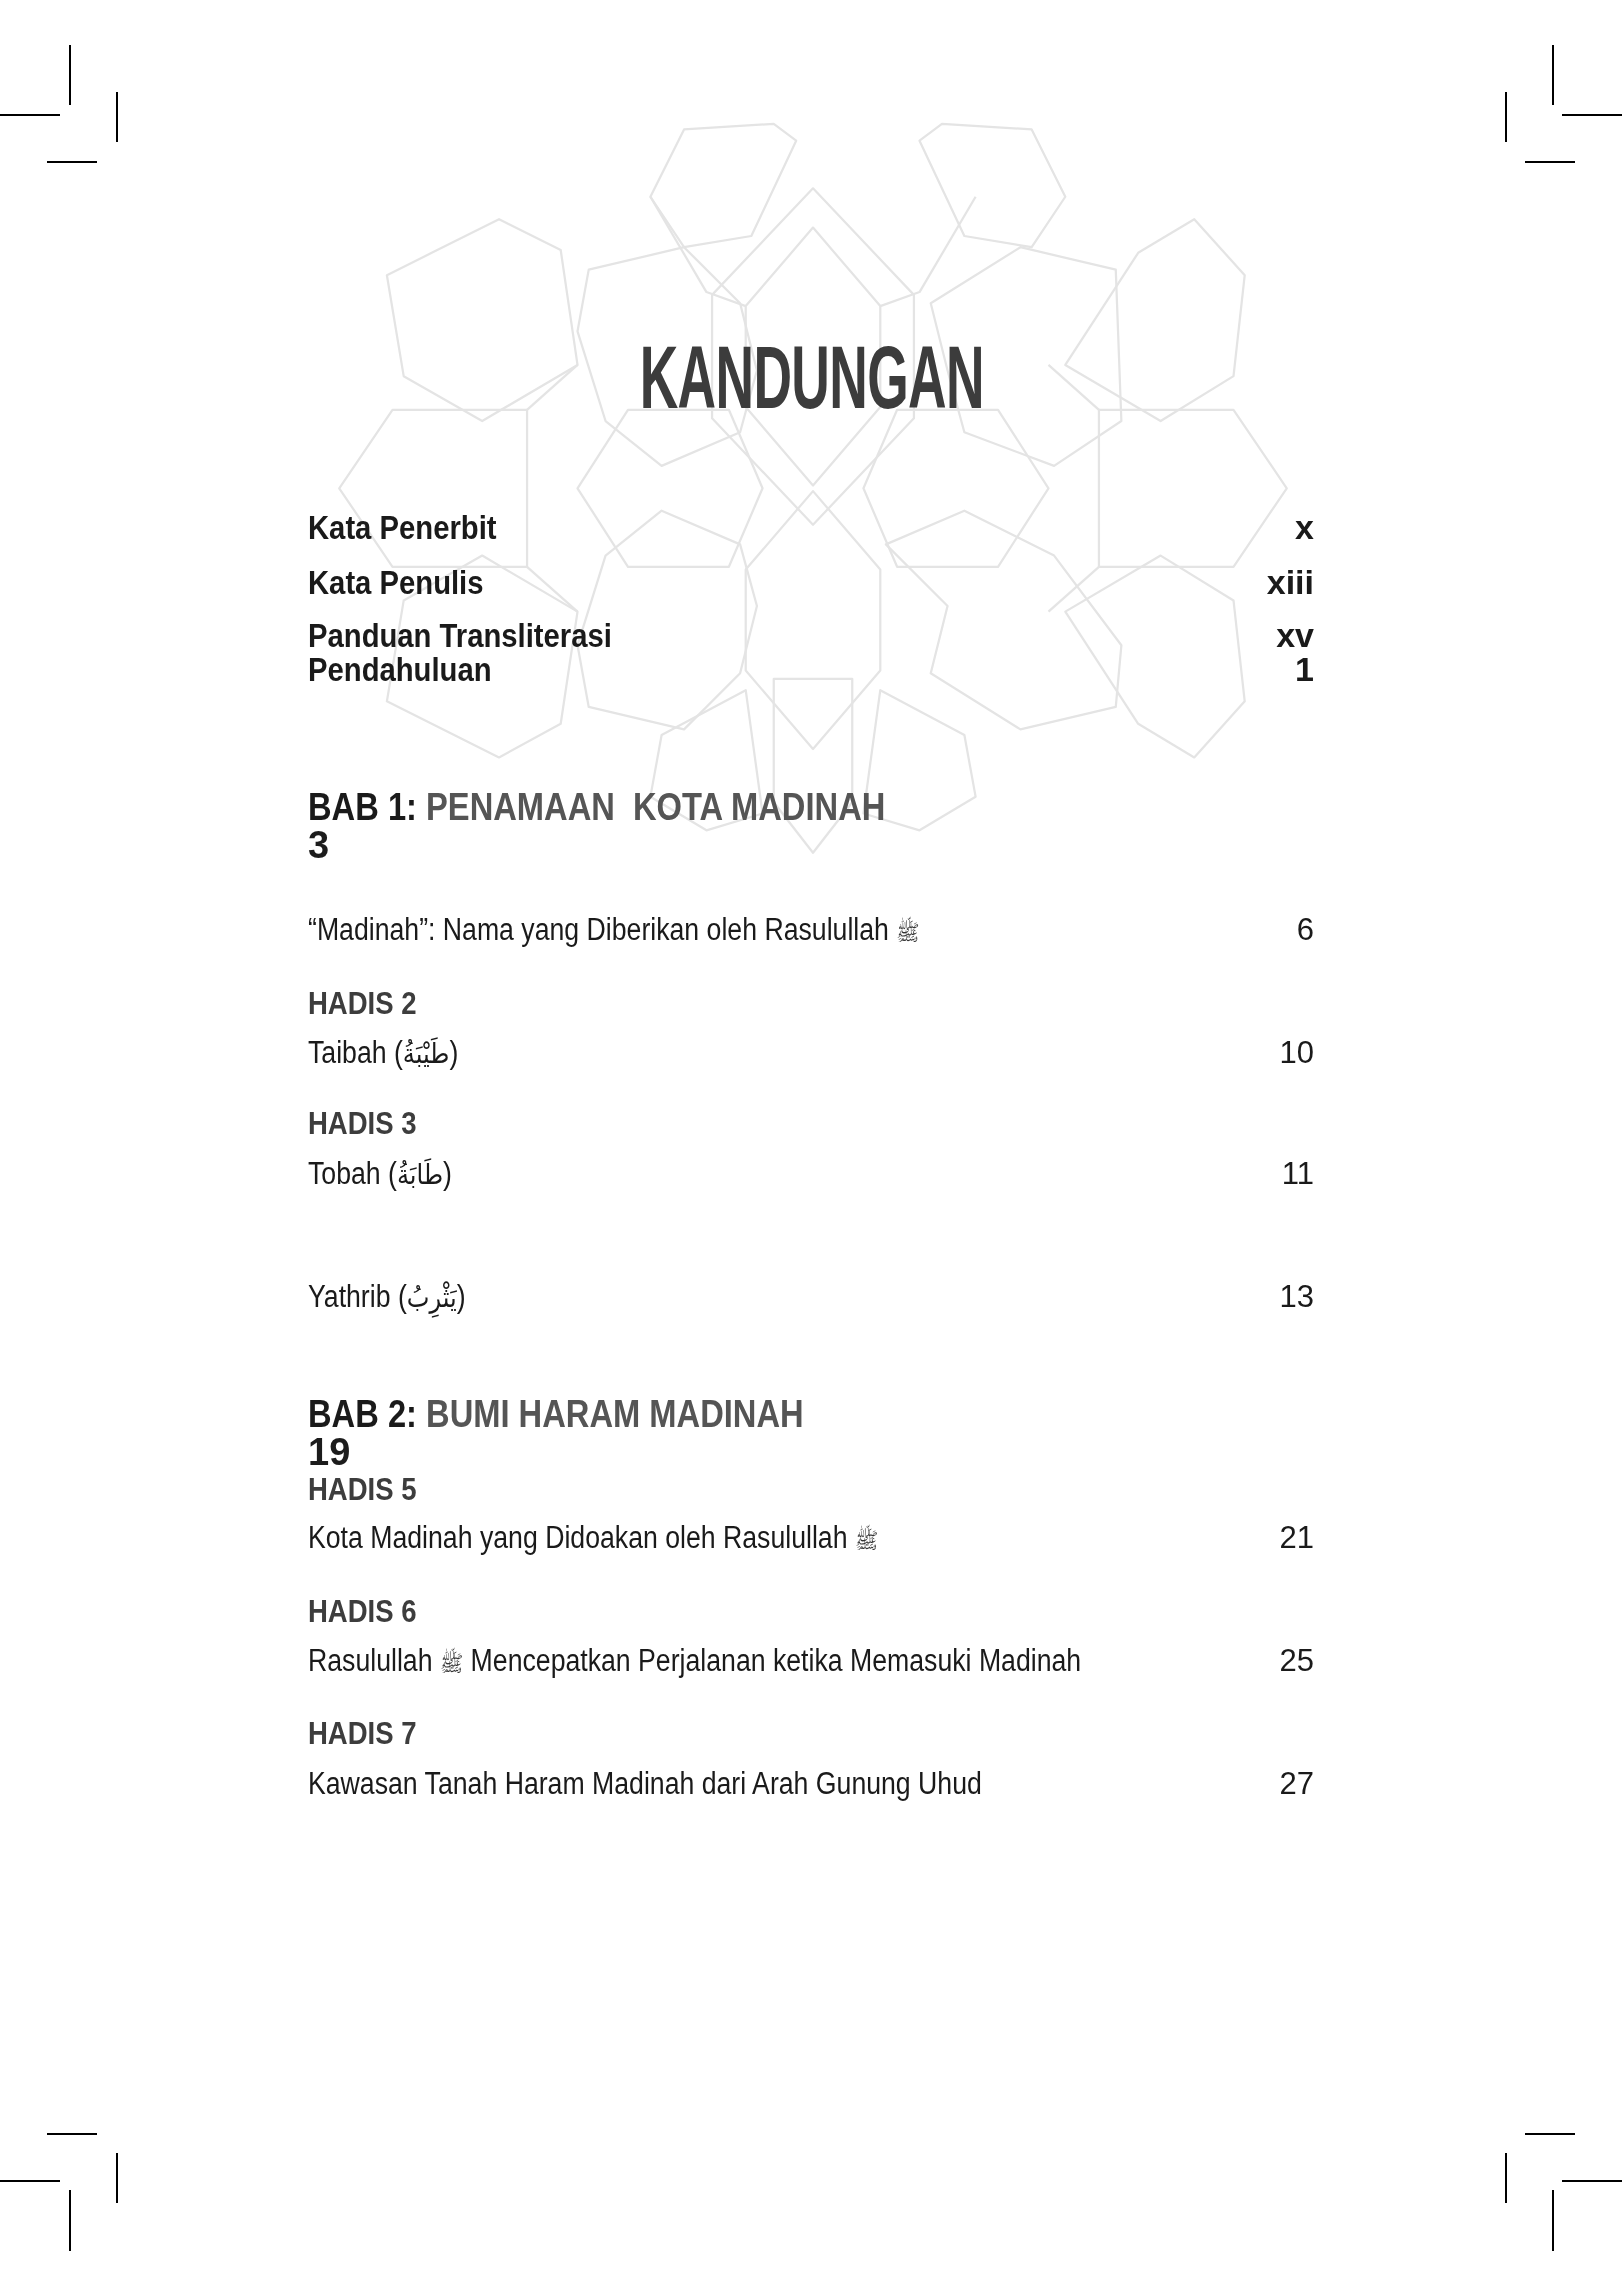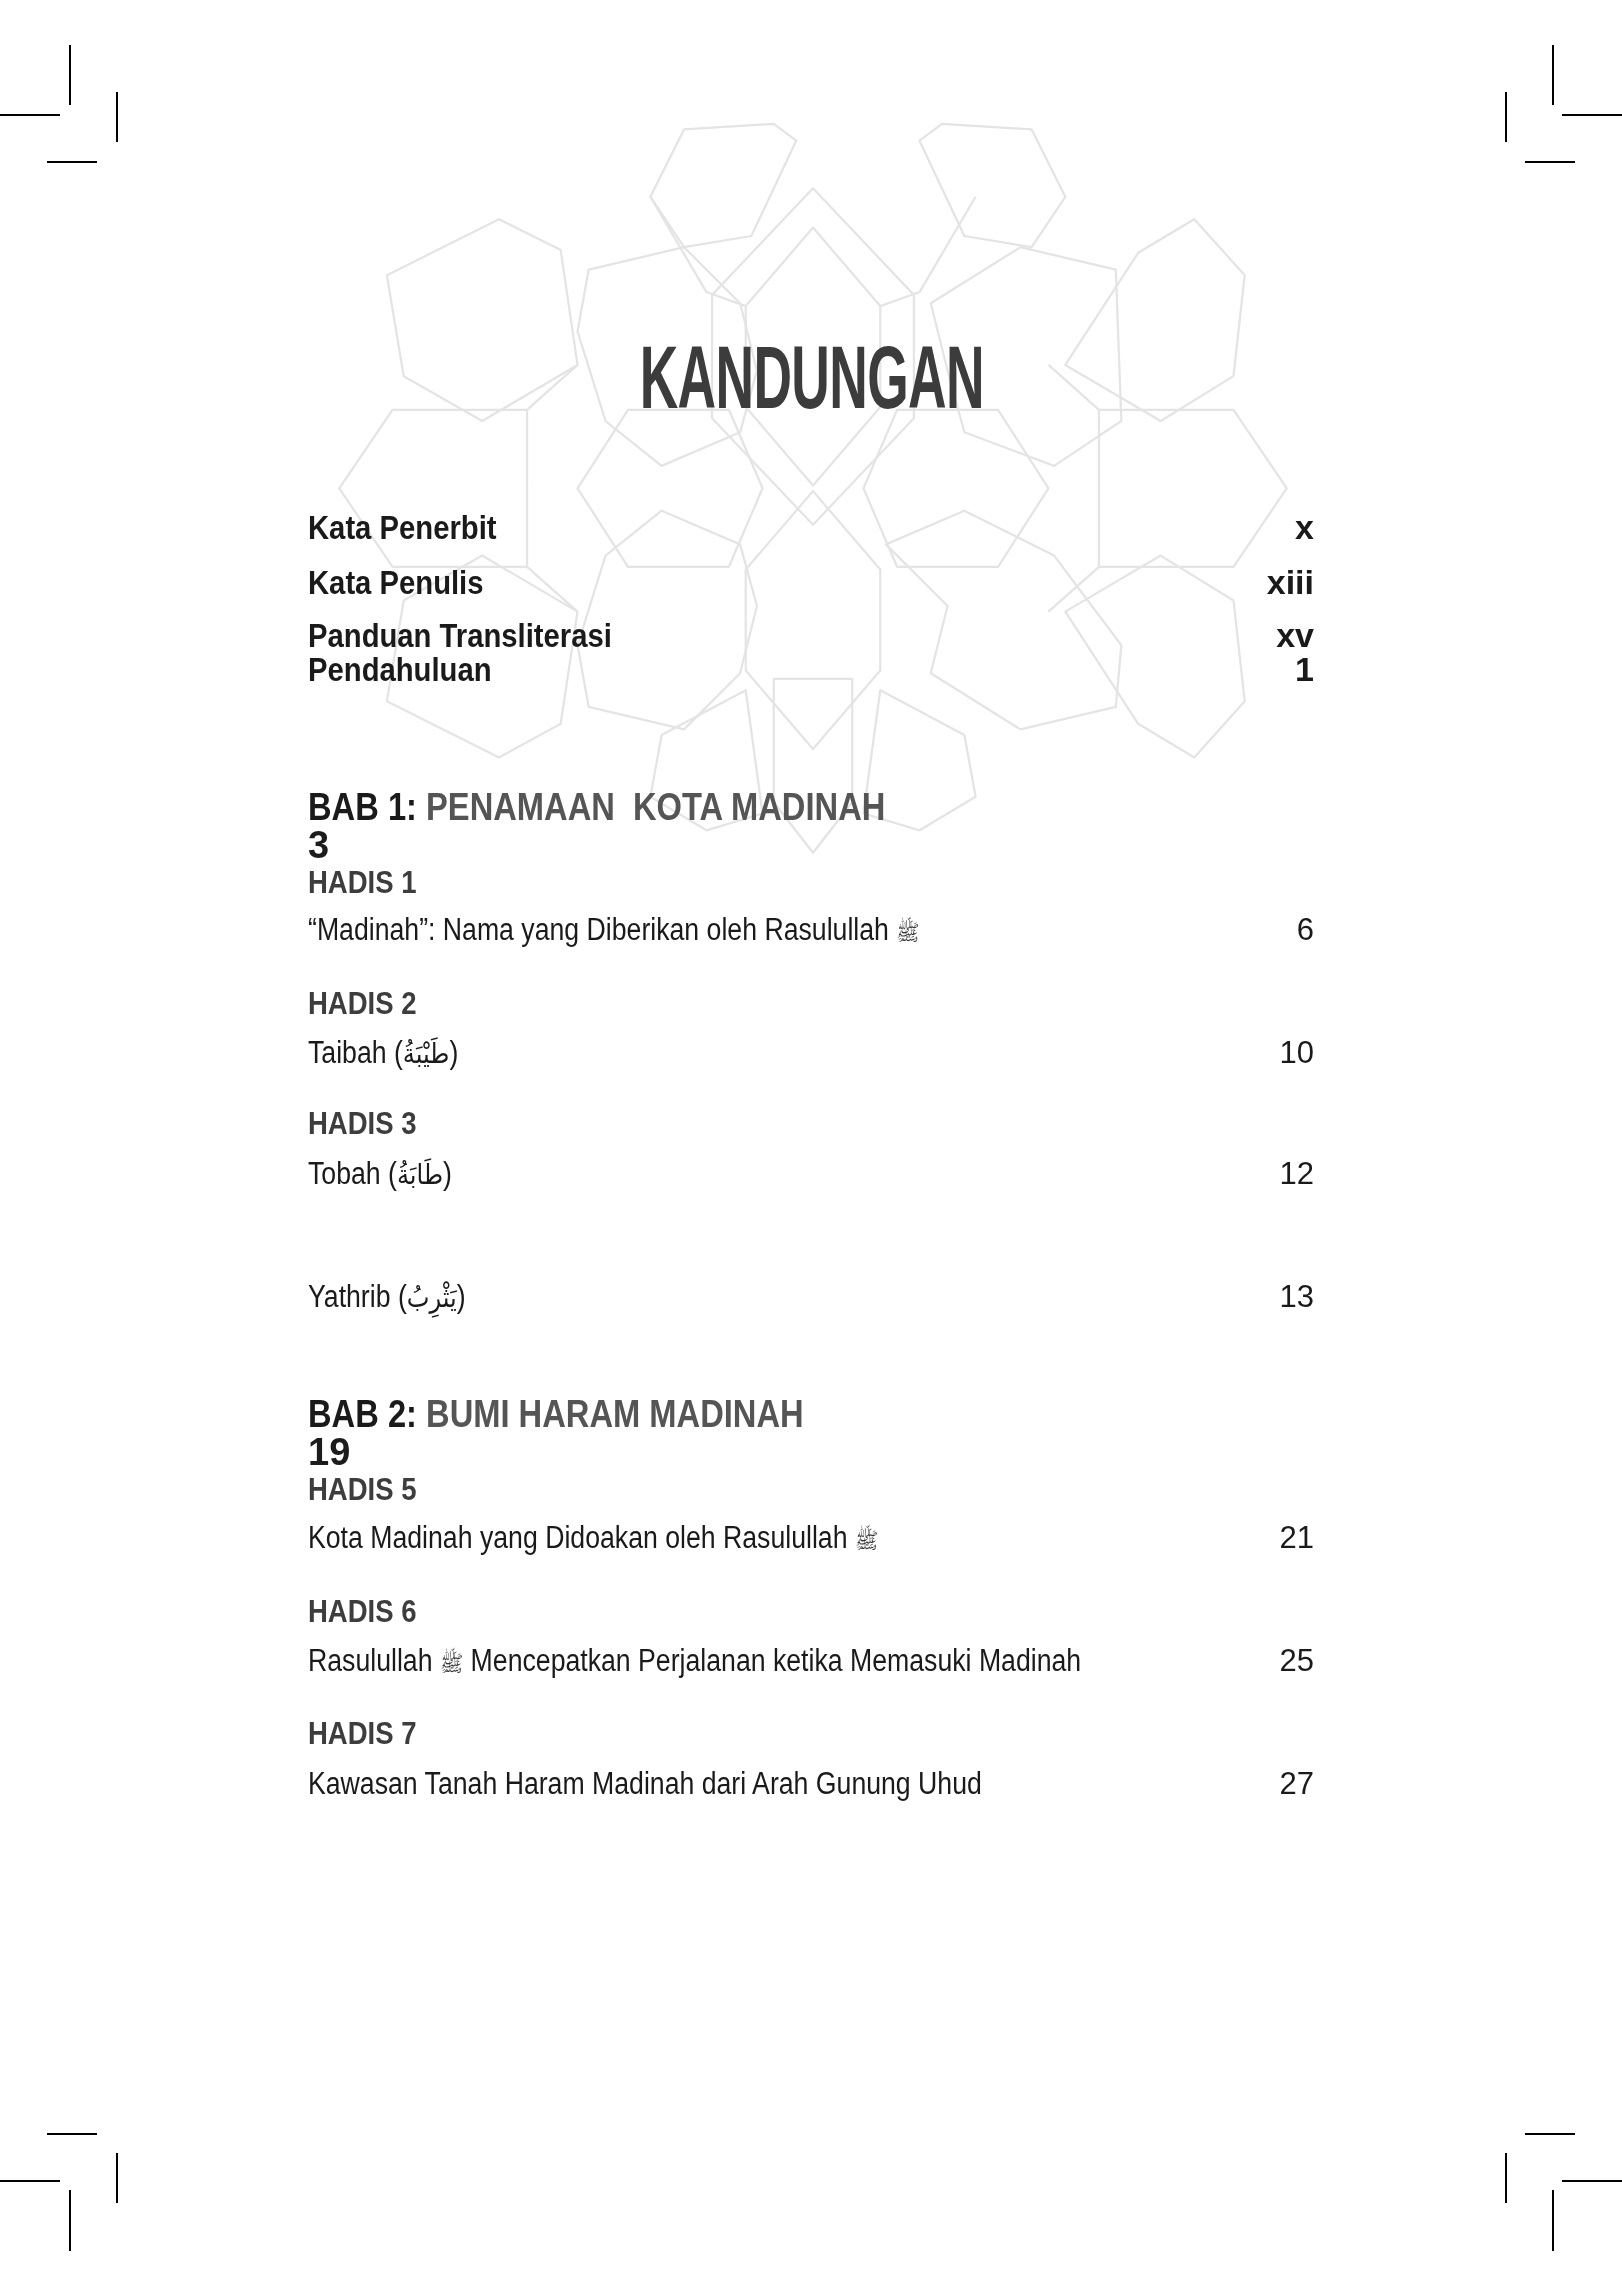--- a/index.html
+++ b/index.html
@@ -114,24 +114,20 @@
   </div>
 
   <div class="row bab" style="top:788px;">
     <span class="lbl">
       <span class="prefix">BAB 1:</span>
       <span class="name" style="white-space:pre;">PENAMAAN  KOTA MADINAH</span>
     </span>
     <span class="num">3</span>
   </div>
 
-  <div class="row hadis" style="top:866px;">
-    <span class="lbl">HADIS 1</span>
-      <span></span>
-  </div>
   <div class="row entry" style="top:914px;">
     <span class="lbl">
       <span>“Madinah”: Nama yang Diberikan oleh Rasulullah</span>
       <span class="saw">ﷺ</span>
     </span>
     <span class="num">6</span>
   </div>
 
   <div class="row hadis" style="top:987px;">
     <span class="lbl">HADIS 2</span>
@@ -141,21 +137,21 @@
     <span class="lbl"><span>Taibah (</span><span class="arabic" dir="rtl">طَيْبَةُ</span><span>)</span></span>
     <span class="num">10</span>
   </div>
 
   <div class="row hadis" style="top:1107px;">
     <span class="lbl">HADIS 3</span>
       <span></span>
   </div>
   <div class="row entry" style="top:1158px;">
     <span class="lbl"><span>Tobah (</span><span class="arabic" dir="rtl">طَابَةُ</span><span>)</span></span>
-    <span class="num">12</span>
+    <span class="num">11</span>
   </div>
 
   <div class="row entry" style="top:1281px;">
     <span class="lbl"><span>Yathrib (</span><span class="arabic" dir="rtl">يَثْرِبُ</span><span>)</span></span>
     <span class="num">13</span>
   </div>
 
   <div class="row bab" style="top:1395px;">
     <span class="lbl">
       <span class="prefix">BAB 2:</span>

